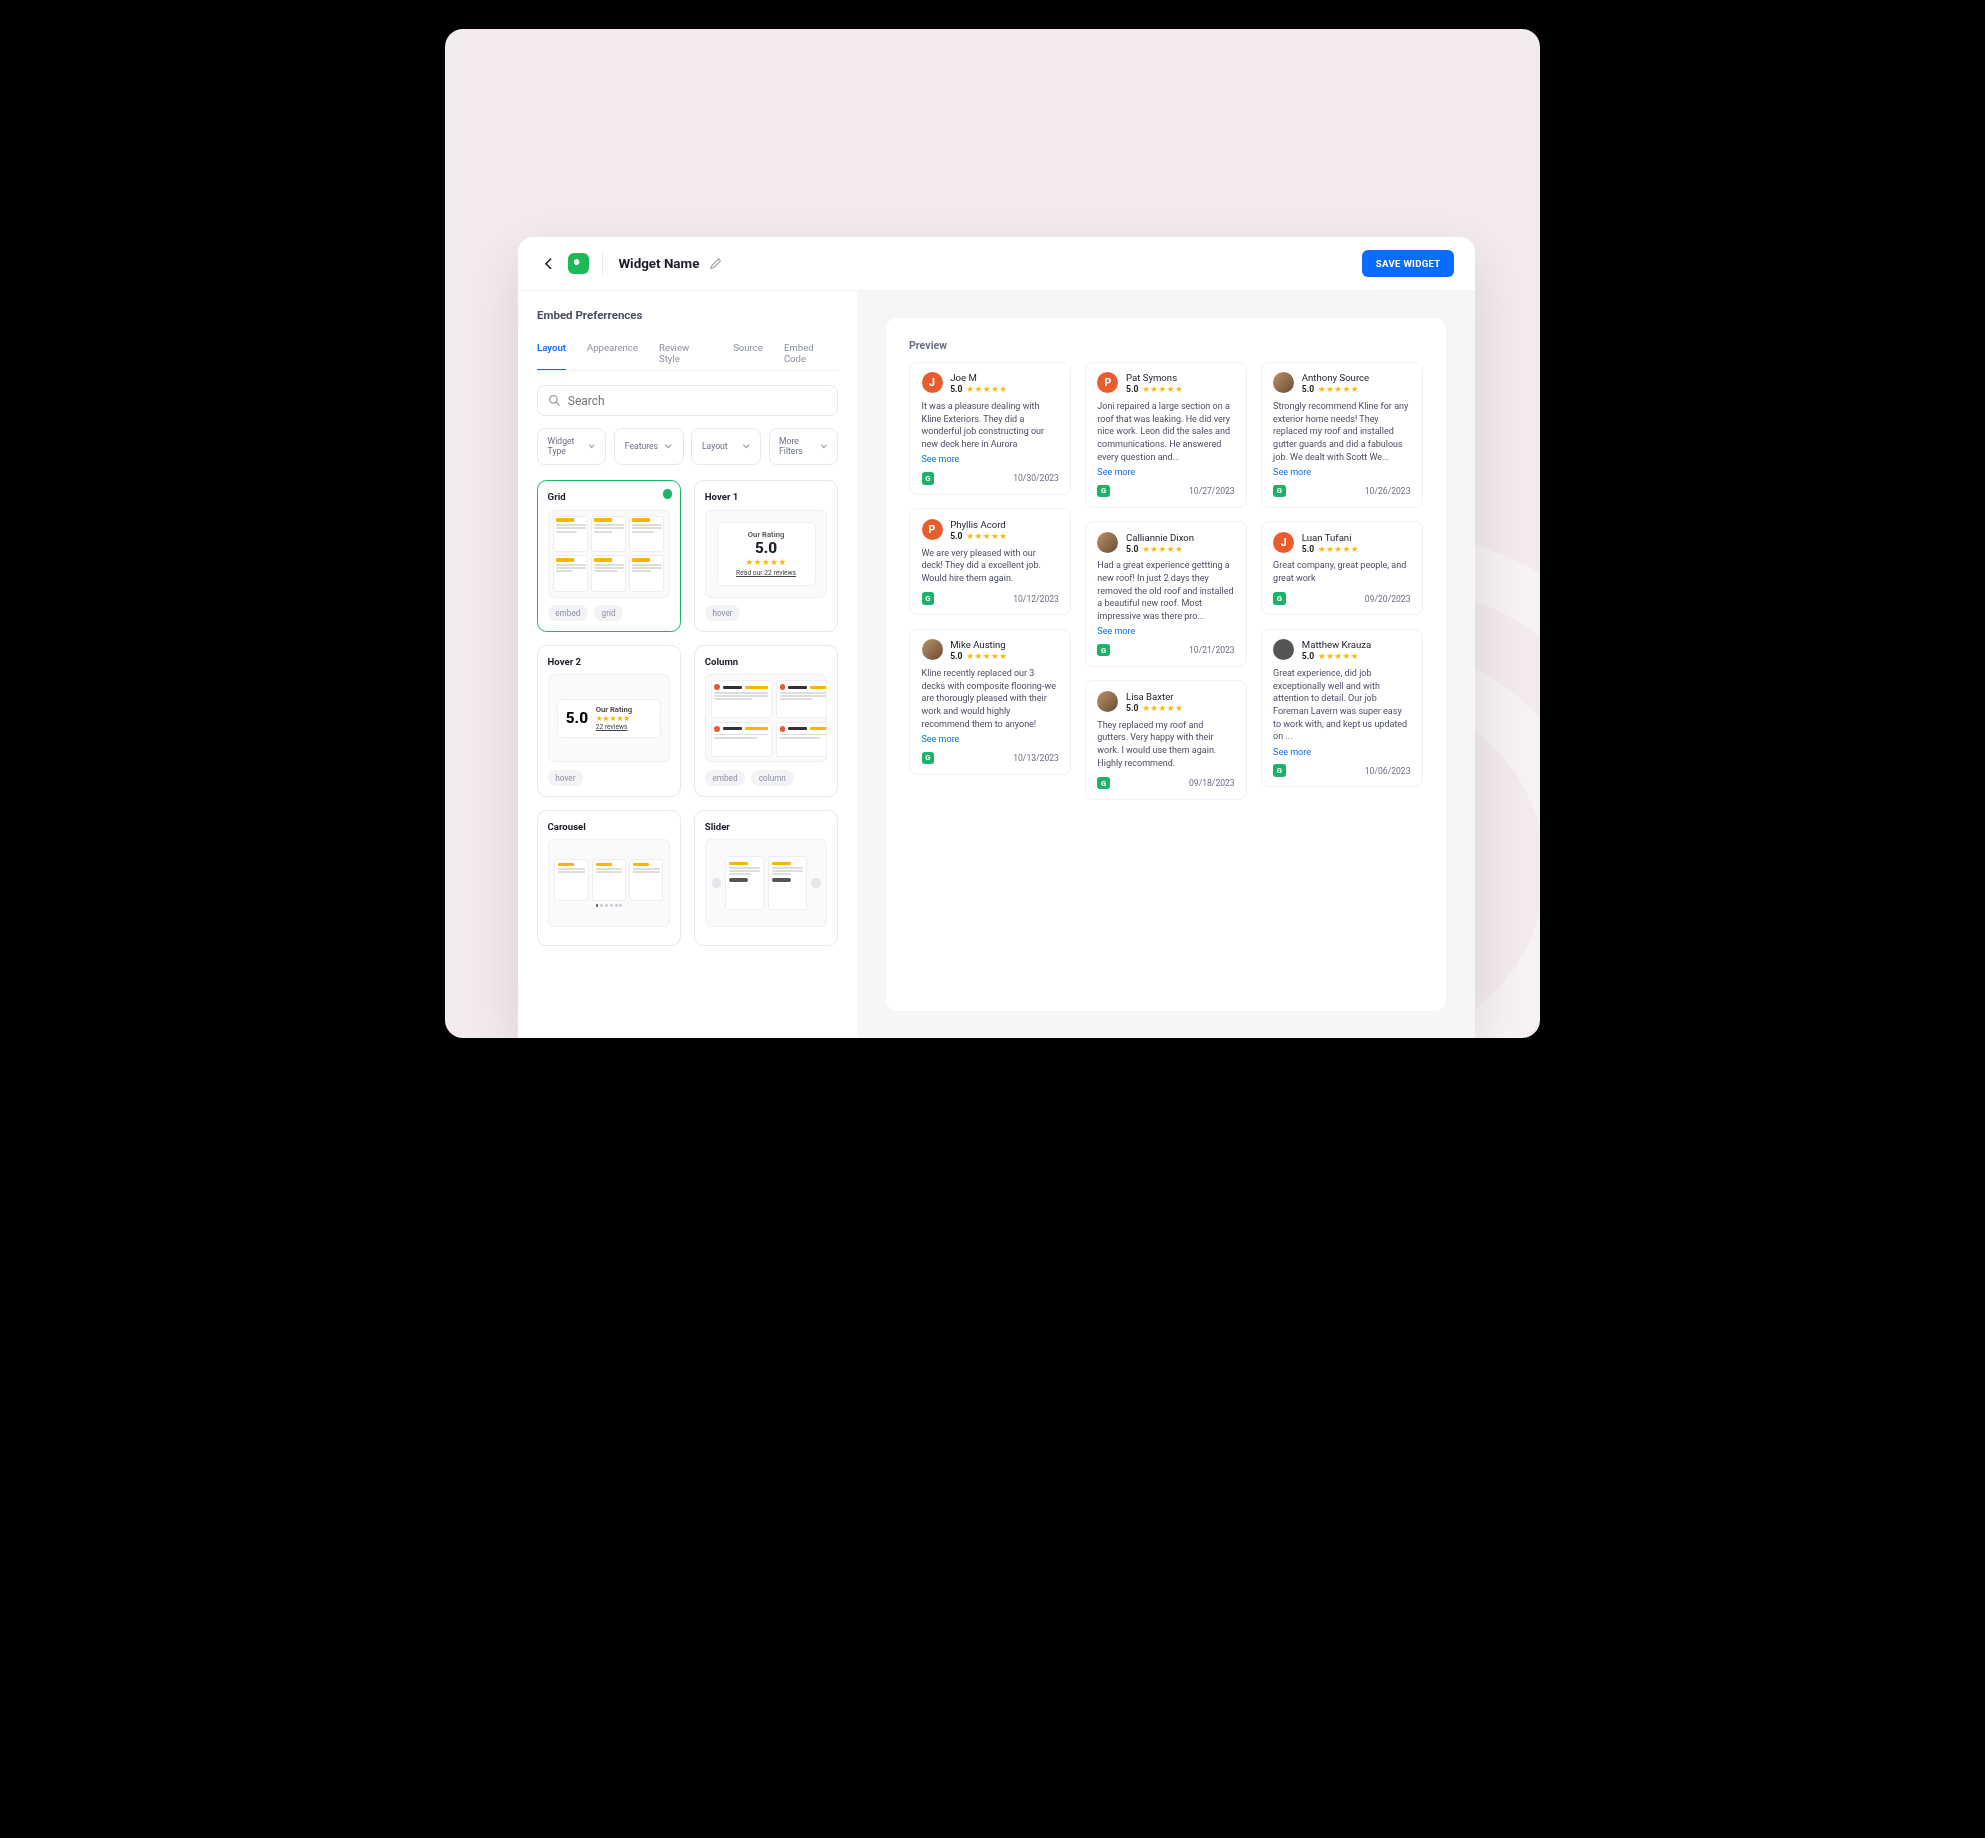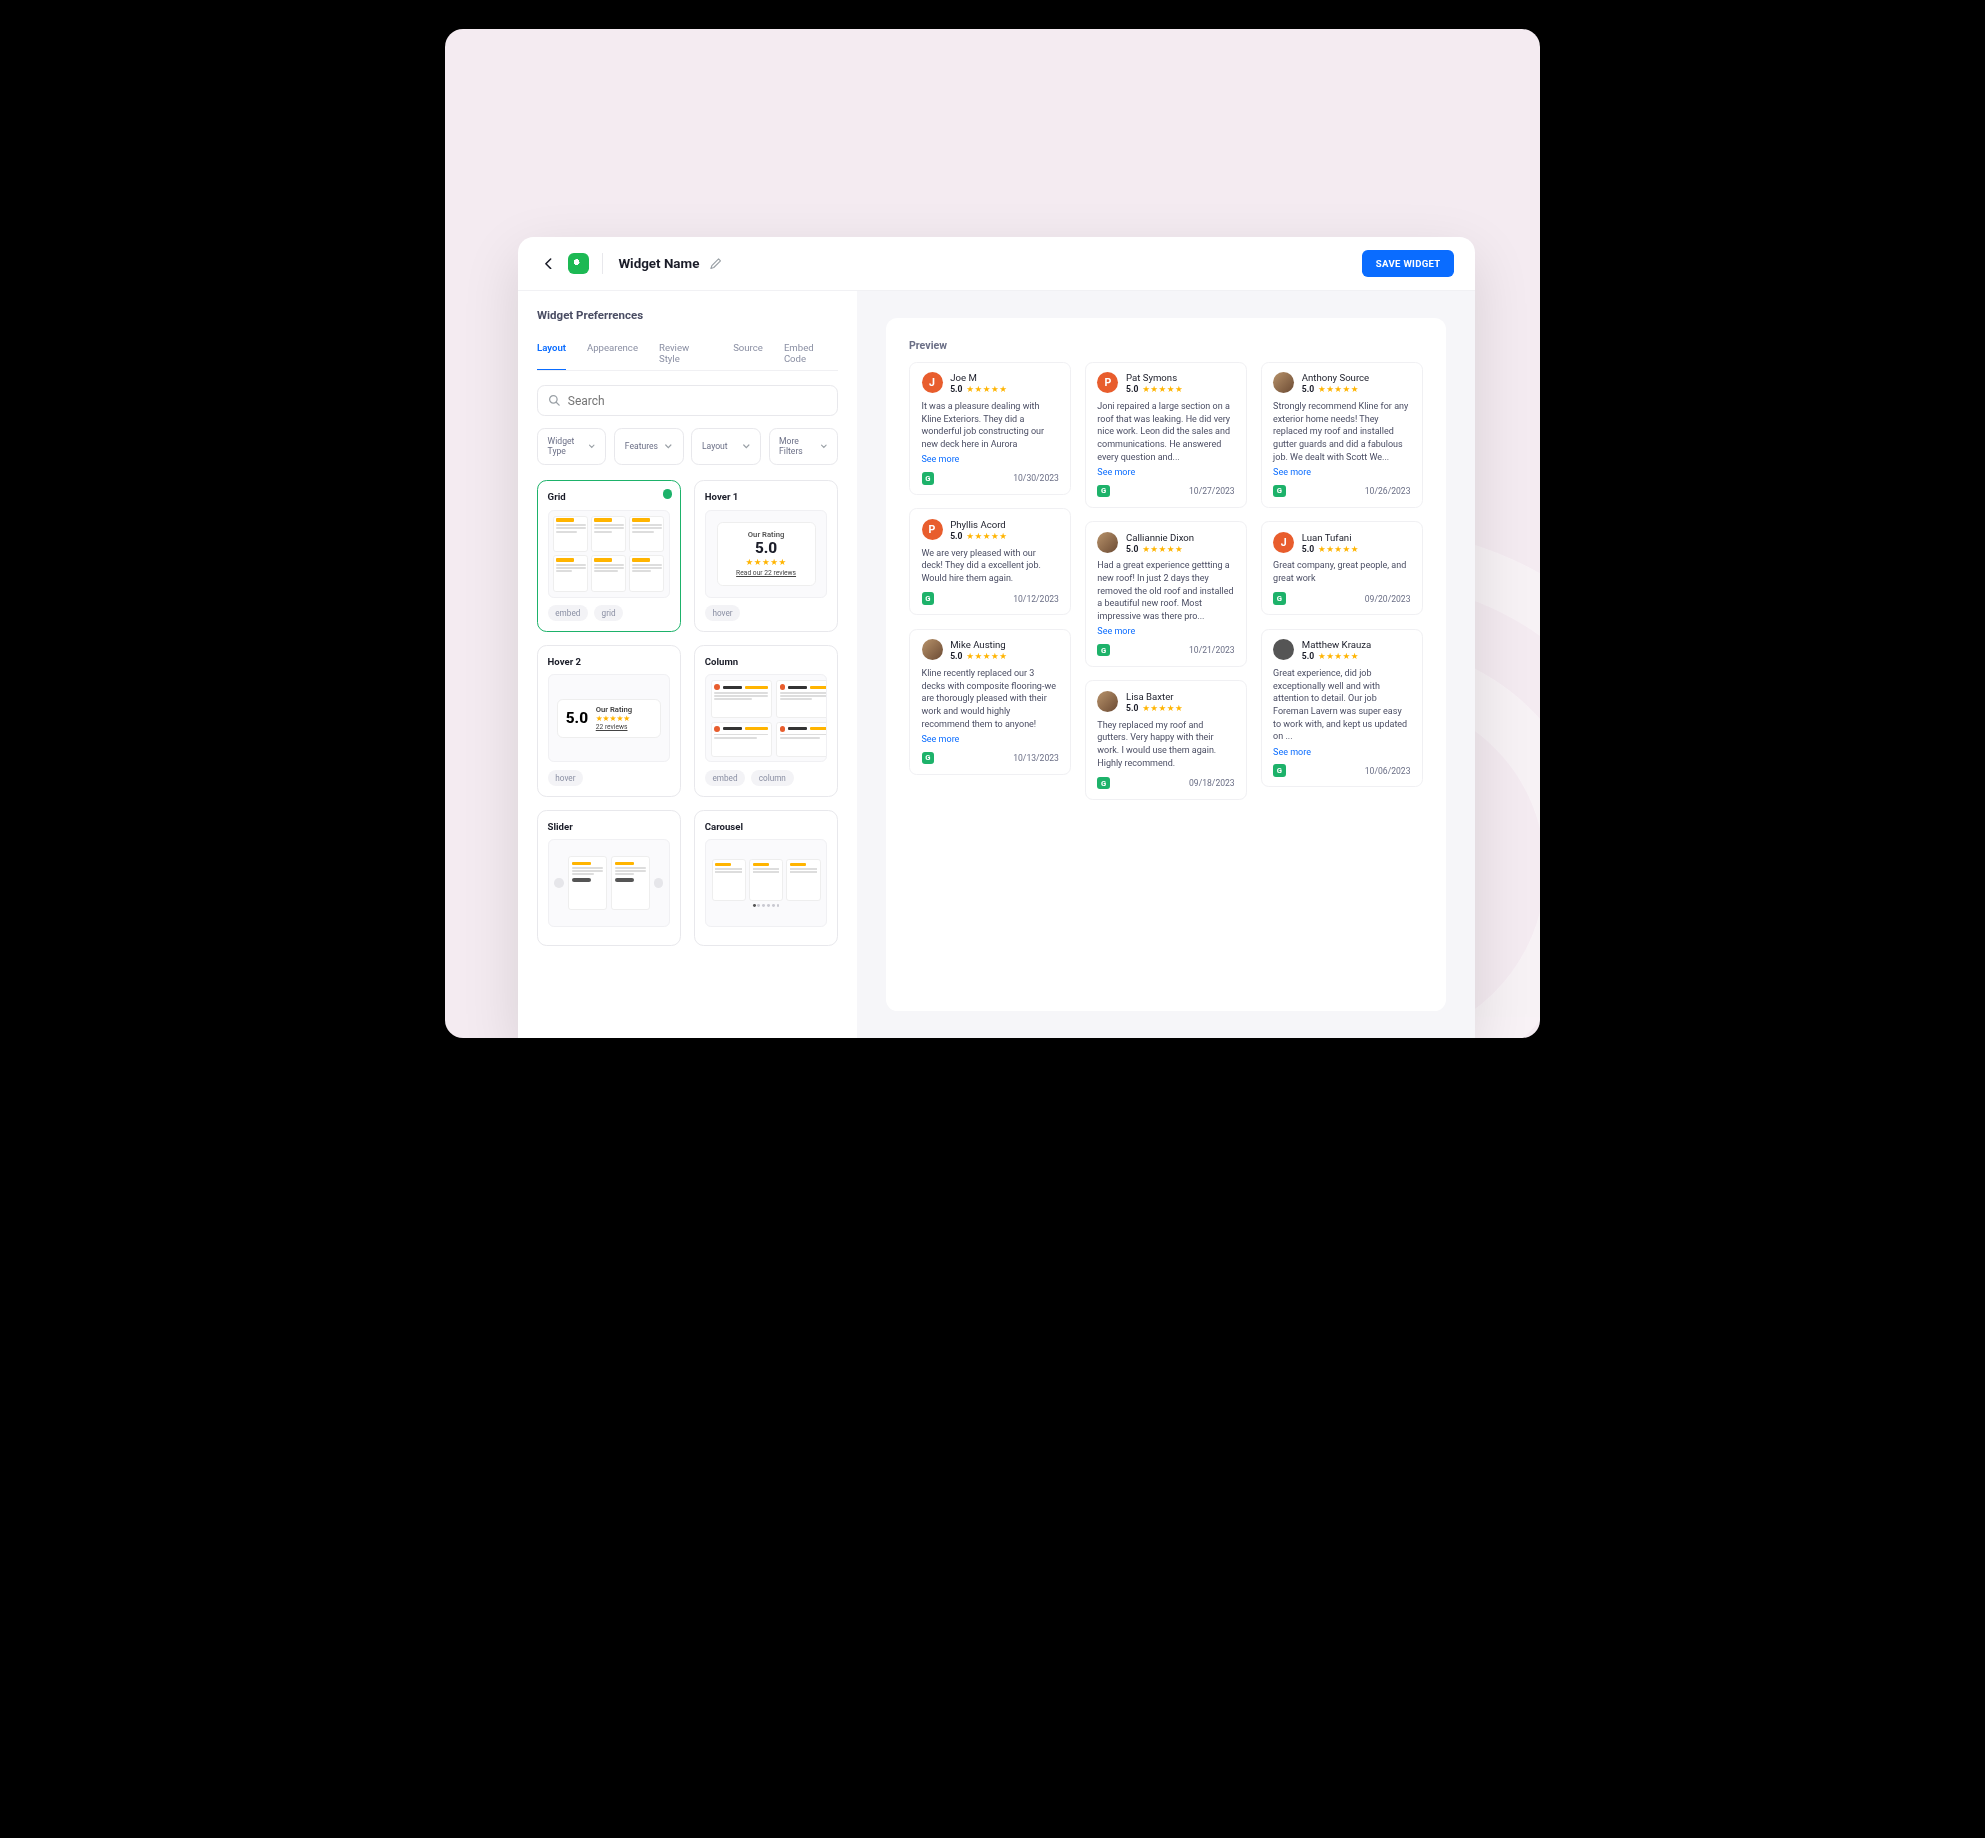--- a/index.html
+++ b/index.html
@@ -119,21 +119,21 @@
       <div class="divider-v"></div>
       <div class="wname">Widget Name</div>
       <svg class="edit" viewBox="0 0 14 14">
           <path d="M2 12l1-3 7-7 2 2-7 7-3 1z" fill="none" stroke="#9aa0a6" stroke-width="1.2" stroke-linejoin="round"></path>
         </svg>
       <button class="save">SAVE WIDGET</button>
     </div>
 
     <div class="body">
       <div class="left">
-        <div class="prefs">Widget Preferrences</div>
+        <div class="prefs">Embed Preferrences</div>
         <div class="tabs">
           <div class="tab active">Layout</div>
           <div class="tab">Appearence</div>
           <div class="tab">Review Style</div>
           <div class="tab">Source</div>
           <div class="tab">Embed Code</div>
         </div>
         <div class="search">
           <svg viewBox="0 0 14 14">
               <circle cx="6" cy="6" r="4.2" fill="none" stroke="#9aa0a6" stroke-width="1.4"></circle>
@@ -294,44 +294,20 @@
                   </div>
               </div>
             </div>
             <div class="tags">
                 <span class="tag">embed</span>
                 <span class="tag">column</span>
               </div>
           </div>
 
           <div class="card">
-            <div class="ctitle">Slider</div>
-            <div class="thumb">
-              <div class="th-sl">
-                <div class="nav"></div>
-                <div class="c">
-                    <div class="st"></div>
-                    <div class="ln"></div>
-                    <div class="ln"></div>
-                    <div class="ln" style="width:70%"></div>
-                    <div class="pill"></div>
-                  </div>
-                <div class="c">
-                    <div class="st"></div>
-                    <div class="ln"></div>
-                    <div class="ln"></div>
-                    <div class="ln" style="width:60%"></div>
-                    <div class="pill"></div>
-                  </div>
-                <div class="nav"></div>
-              </div>
-            </div>
-          </div>
-
-          <div class="card">
             <div class="ctitle">Carousel</div>
             <div class="thumb">
               <div class="th-car">
                 <div class="row">
                   <div class="c">
                       <div class="st" style="height:2.9px;width:60%;background:#ffb400;border-radius:1px;margin-bottom:1.9px"></div>
                       <div class="ln" style="height:1.9px;background:#ddd;margin-bottom:1.4px"></div>
                       <div class="ln" style="height:1.9px;background:#ddd;margin-bottom:1.4px"></div>
                     </div>
                   <div class="c">
@@ -349,20 +325,44 @@
                     <span></span>
                     <span></span>
                     <span></span>
                     <span></span>
                     <span></span>
                     <span></span>
                   </div>
               </div>
             </div>
           </div>
+
+          <div class="card">
+            <div class="ctitle">Slider</div>
+            <div class="thumb">
+              <div class="th-sl">
+                <div class="nav"></div>
+                <div class="c">
+                    <div class="st"></div>
+                    <div class="ln"></div>
+                    <div class="ln"></div>
+                    <div class="ln" style="width:70%"></div>
+                    <div class="pill"></div>
+                  </div>
+                <div class="c">
+                    <div class="st"></div>
+                    <div class="ln"></div>
+                    <div class="ln"></div>
+                    <div class="ln" style="width:60%"></div>
+                    <div class="pill"></div>
+                  </div>
+                <div class="nav"></div>
+              </div>
+            </div>
+          </div>
         </div>
       </div>
 
       <div class="right">
         <div class="panel">
           <div class="plabel">Preview</div>
           <div class="rgrid" id="rgrid">
               <div class="rcol">
                 <div class="rcard">
                   <div class="rhead">

